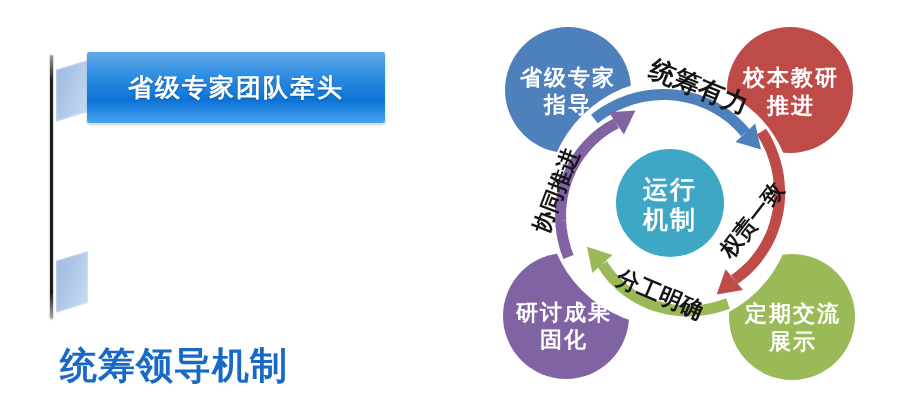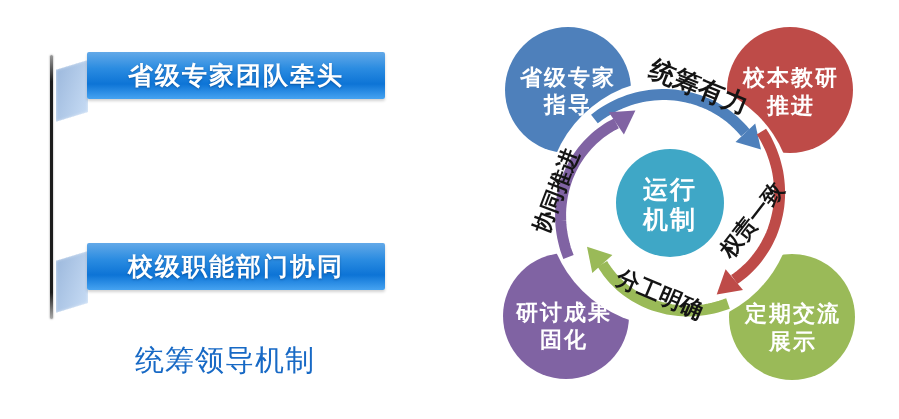--- a/index.html
+++ b/index.html
@@ -15,33 +15,33 @@
     box-shadow:0 0 2px rgba(0,0,0,.45);
   }
   .row{position:absolute;left:56px;width:330px;height:62px;}
   .tab{
     position:absolute;left:0;top:8px;width:32px;height:52px;
     background:linear-gradient(110deg,var(--tab-fill,#9db9dd),var(--tab-fill-light,#c6dbf4));
     transform:skewY(-17deg);transform-origin:100% 50%;
     box-shadow:inset 0 0 3px rgba(255,255,255,.6);
   }
   .bar{
-    position:absolute;left:31px;top:0;width:298px;height:47px;
+    position:absolute;left:31px;top:0;width:298px;height:71px;
     background:linear-gradient(180deg,var(--bar-grad-top,#63a9e8) 0%,#2b8ce1 35%,var(--bar-grad-mid,#0d74d6) 68%,var(--bar-grad-bottom,#46a3f1) 100%);
     border-radius:2px;
     box-shadow:0 2px 3px rgba(0,0,0,.18);
     display:flex;align-items:center;justify-content:center;
   }
   .bar-label{
     color:#fff;font-size:25px;font-weight:bold;letter-spacing:2px;
     text-shadow:0 1px 2px rgba(0,40,90,.4);white-space:nowrap;
   }
   .panel-title{
-    position:absolute;left:60px;top:341px;width:330px;text-align:center;
-    font-size:29px;font-weight:normal;color:var(--title-blue,#1769c5);letter-spacing:1px;
+    position:absolute;left:60px;top:341px;width:330px;
+    font-size:37px;font-weight:bold;color:var(--title-blue,#1769c5);letter-spacing:1px;
   }
   
   .diagram-svg{position:absolute;left:0;top:0;}
   .node-label{
     fill:#fff;font-size:22px;font-weight:bold;letter-spacing:2px;
     text-anchor:middle;dominant-baseline:central;
     font-family:"Liberation Sans",sans-serif;
   }
   .hub-label{
     fill:#fff;font-size:25px;font-weight:600;letter-spacing:2px;
@@ -64,23 +64,20 @@
     <div class="row" style="top:52px">
       <div class="tab"></div>
       <div class="bar">
         <span class="bar-label">省级专家团队牵头</span>
       </div>
     </div>
 
 
     <div class="row" style="top:243px">
       <div class="tab"></div>
-      <div class="bar">
-        <span class="bar-label">校级职能部门协同</span>
-      </div>
     </div>
 
     <div class="panel-title">统筹领导机制</div>
   </div>
 
   <svg class="diagram-svg" width="899" height="419" viewBox="0 0 899 419" xmlns="http://www.w3.org/2000/svg">
 
     <circle cx="568" cy="90" r="63" fill="#4E80BB"></circle>
     <circle cx="790" cy="90" r="63" fill="#BE4B48"></circle>
     <circle cx="792" cy="317" r="63" fill="#9ABA58"></circle>

